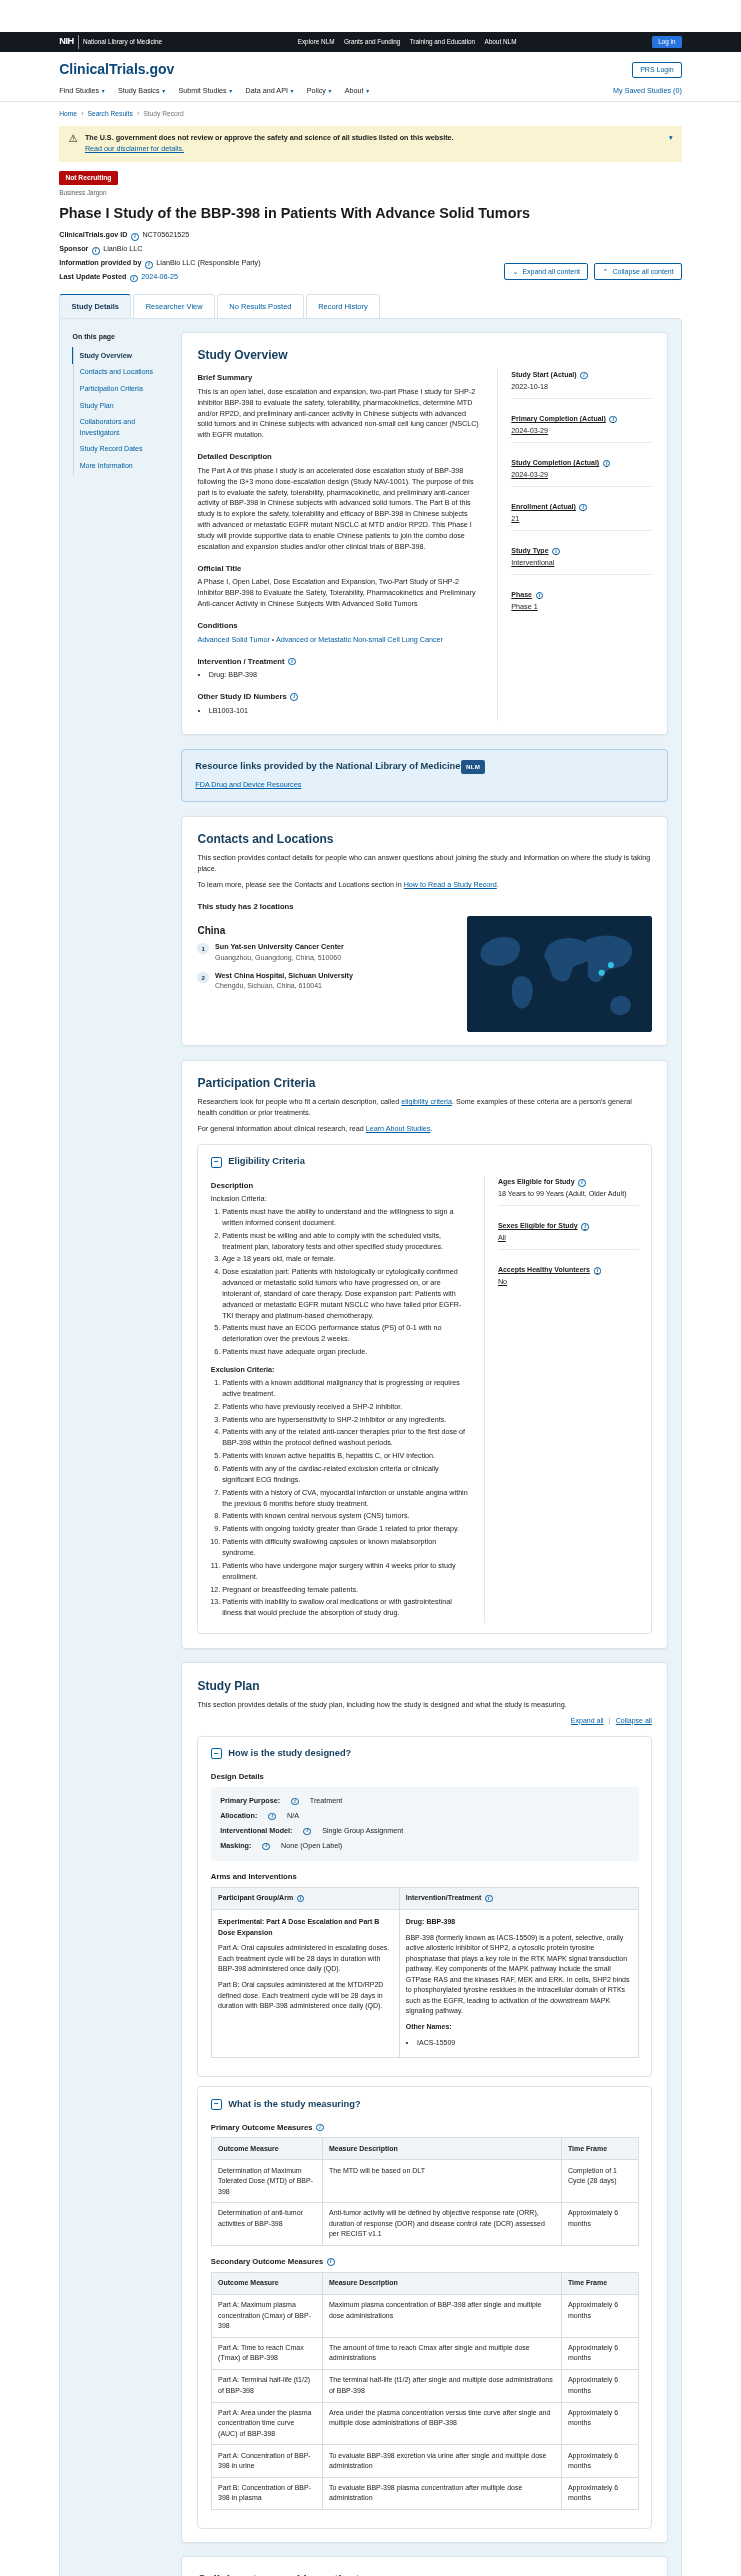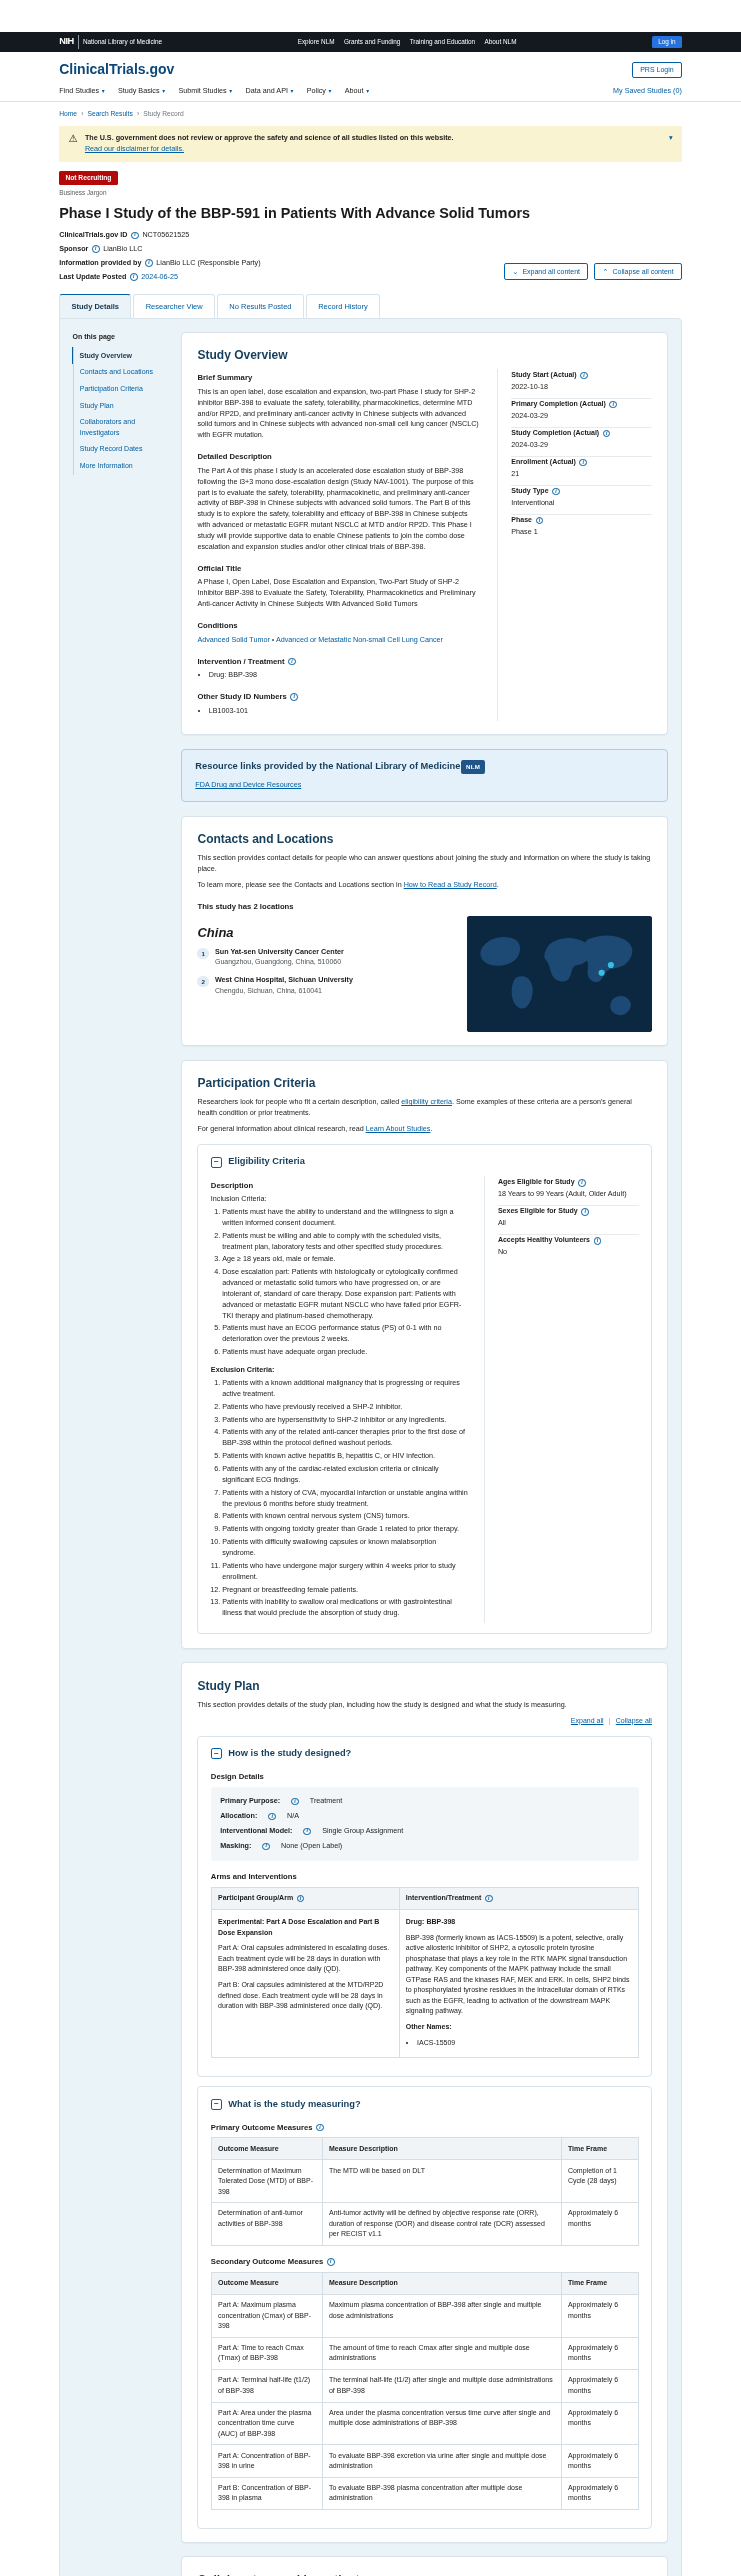--- a/index.html
+++ b/index.html
@@ -52,21 +52,21 @@
   .warn-text{margin:0;font-weight:bold;}
   .warn-chevron{margin-left:auto;color:var(--link);cursor:pointer;}
 
   
   .title-block{padding-top:9.3px;}
   .status-badge{display:inline-block;background:var(--red);color:#fff;font-weight:bold;font-size:6.7px;padding:2.1px 6.2px;border-radius:1.5px;}
   .status-note{font-size:6.4px;color:#5c5c5c;margin-top:2.6px;}
   .study-title{font-size:14.4px;font-weight:700;margin:6.2px 0 8.2px;max-width:505px;line-height:1.25;}
   .title-row{display:flex;justify-content:space-between;align-items:flex-end;gap:12.4px;flex-wrap:wrap;}
   .meta-list{display:flex;flex-direction:column;gap:3.1px;font-size:7.2px;}
-  .meta-row{display:flex;align-items:center;gap:3.6px;flex-wrap:wrap;}
+  .meta-row{display:flex;align-items:flex-end;gap:3.6px;flex-wrap:wrap;}
   .meta-label{font-weight:bold;}
   .expand-buttons{display:flex;gap:6.2px;padding-bottom:2.1px;}
 
   
   .i-icon{display:inline-flex;align-items:center;justify-content:center;width:7.7px;height:7.7px;border-radius:50%;border:0.5px solid var(--link);color:var(--link);font-size:5.2px;font-family:"Liberation Serif",serif;font-style:italic;font-weight:bold;flex:0 0 auto;cursor:pointer;}
 
   
   .tabs{display:flex;gap:2.1px;margin-top:11.3px;}
   .tab{padding:6.2px 11.3px;font-size:7.5px;color:var(--link);background:#fff;border:0.5px solid var(--panel-border);border-bottom:none;border-radius:3.1px 3.1px 0 0;cursor:pointer;}
   .tab.active{background:var(--content-bg);color:#17344f;font-weight:bold;border-top:1.5px solid var(--link);}
@@ -82,37 +82,37 @@
 
   .panel{background:#fff;border:0.5px solid var(--panel-border);border-radius:4.1px;padding:13.4px 15.5px;margin-bottom:13.4px;box-shadow:0 0.5px 1px rgba(0,0,0,.04);}
   .panel h2{margin:0 0 5.2px;font-size:12px;color:var(--heading);}
   .sublabel{font-size:7.7px;font-weight:bold;margin:10.3px 0 3.1px;display:flex;align-items:center;gap:3.6px;}
   .sublabel:first-child{margin-top:3.1px;}
   .panel p{margin:2.1px 0 5.2px;}
   .split{display:flex;gap:15.5px;}
   .split-main{flex:1 1 auto;min-width:0;}
   .split-side{flex:0 0 155px;border-left:0.5px solid #e1e8ee;padding-left:13.4px;}
   .fact{padding:1px 0 5.2px;}
-  .fact + .fact{border-top:0.5px solid #e6ebf0;padding-top:0;}
+  .fact + .fact{border-top:0.5px solid #e6ebf0;padding-top:15px;text-decoration:underline;}
   .fact-label{font-weight:bold;font-size:7px;display:flex;gap:3.6px;align-items:center;}
   .fact-value{margin-top:1.5px;}
   .plain-list{margin:2.1px 0 4.1px;padding-left:11.3px;}
   .plain-list li{margin-bottom:2.1px;}
   .cond-list{margin:2.1px 0 4.1px;}
   .cond-item::after{content:" • ";color:#555;}
   .cond-item:last-child::after{content:"";}
 
   
   .resource-panel{background:#e4f1fa;border:0.5px solid #a9cfe8;border-radius:4.1px;padding:10.3px 13.4px;margin-bottom:13.4px;}
   .resource-head{display:flex;align-items:center;gap:1px;font-size:9.3px;font-weight:bold;color:var(--heading);}
   .nlm-badge{background:#20558a;color:#fff;font-size:6.2px;font-weight:bold;padding:2.1px 4.6px;border-radius:2.1px;letter-spacing:0.3px;}
   .resource-link{display:inline-block;margin-top:6.2px;}
 
   
-  .country{font-weight:bold;font-size:13px;margin:7.2px 0 4.1px;font-style:italic;}
+  .country{font-weight:bold;font-size:10px;margin:7.2px 0 4.1px;}
   .loc-item{display:flex;gap:6.2px;margin-bottom:7.2px;}
   .loc-num{flex:0 0 11.3px;height:11.3px;border-radius:50%;background:#e1ecf4;color:#17344f;font-size:6.2px;font-weight:bold;display:flex;align-items:center;justify-content:center;margin-top:1px;}
   .loc-name{font-weight:bold;}
   .loc-addr{color:#4b5358;font-size:7px;}
   .map{flex:0 0 185px;height:116px;background:#0c2740;border-radius:3.1px;position:relative;overflow:hidden;cursor:pointer;}
   .map svg{width:100%;height:100%;display:block;}
 
   
   .subpanel{border:0.5px solid var(--panel-border);border-radius:4.1px;padding:10.3px 12.4px;margin-top:9.3px;}
   .subhead{display:flex;align-items:center;gap:6.2px;}
@@ -213,21 +213,21 @@
       <p class="warn-text">The U.S. government does not review or approve the safety and science of all studies listed on this website.</p>
       <a class="link">Read our disclaimer for details.</a>
     </div>
     <span class="warn-chevron">▾</span>
   </div>
 </div>
 
 <div class="container title-block">
   <span class="status-badge">Not Recruiting</span>
   <div class="status-note">Business Jargon</div>
-  <h1 class="study-title">Phase I Study of the BBP-591 in Patients With Advance Solid Tumors</h1>
+  <h1 class="study-title">Phase I Study of the BBP-398 in Patients With Advance Solid Tumors</h1>
 
   <div class="title-row">
     <div class="meta-list">
       <div class="meta-row">
         <span class="meta-label">ClinicalTrials.gov ID</span>
         <span class="i-icon">i</span>
         <span>NCT05621525</span>
       </div>
       <div class="meta-row">
         <span class="meta-label">Sponsor</span>

